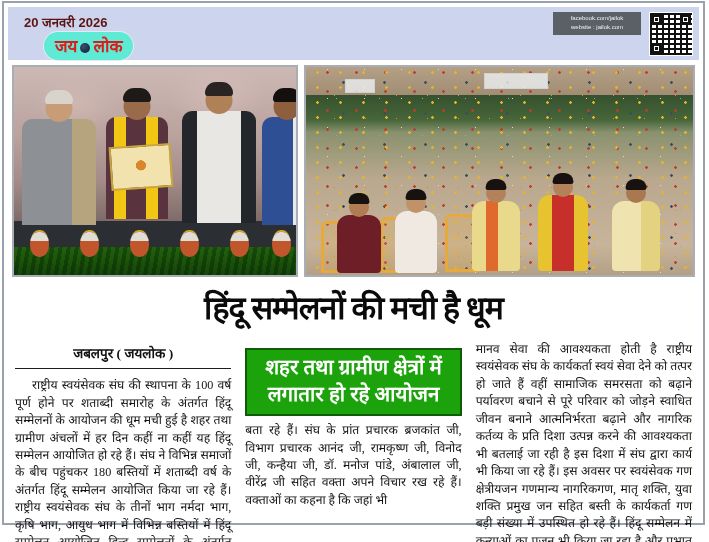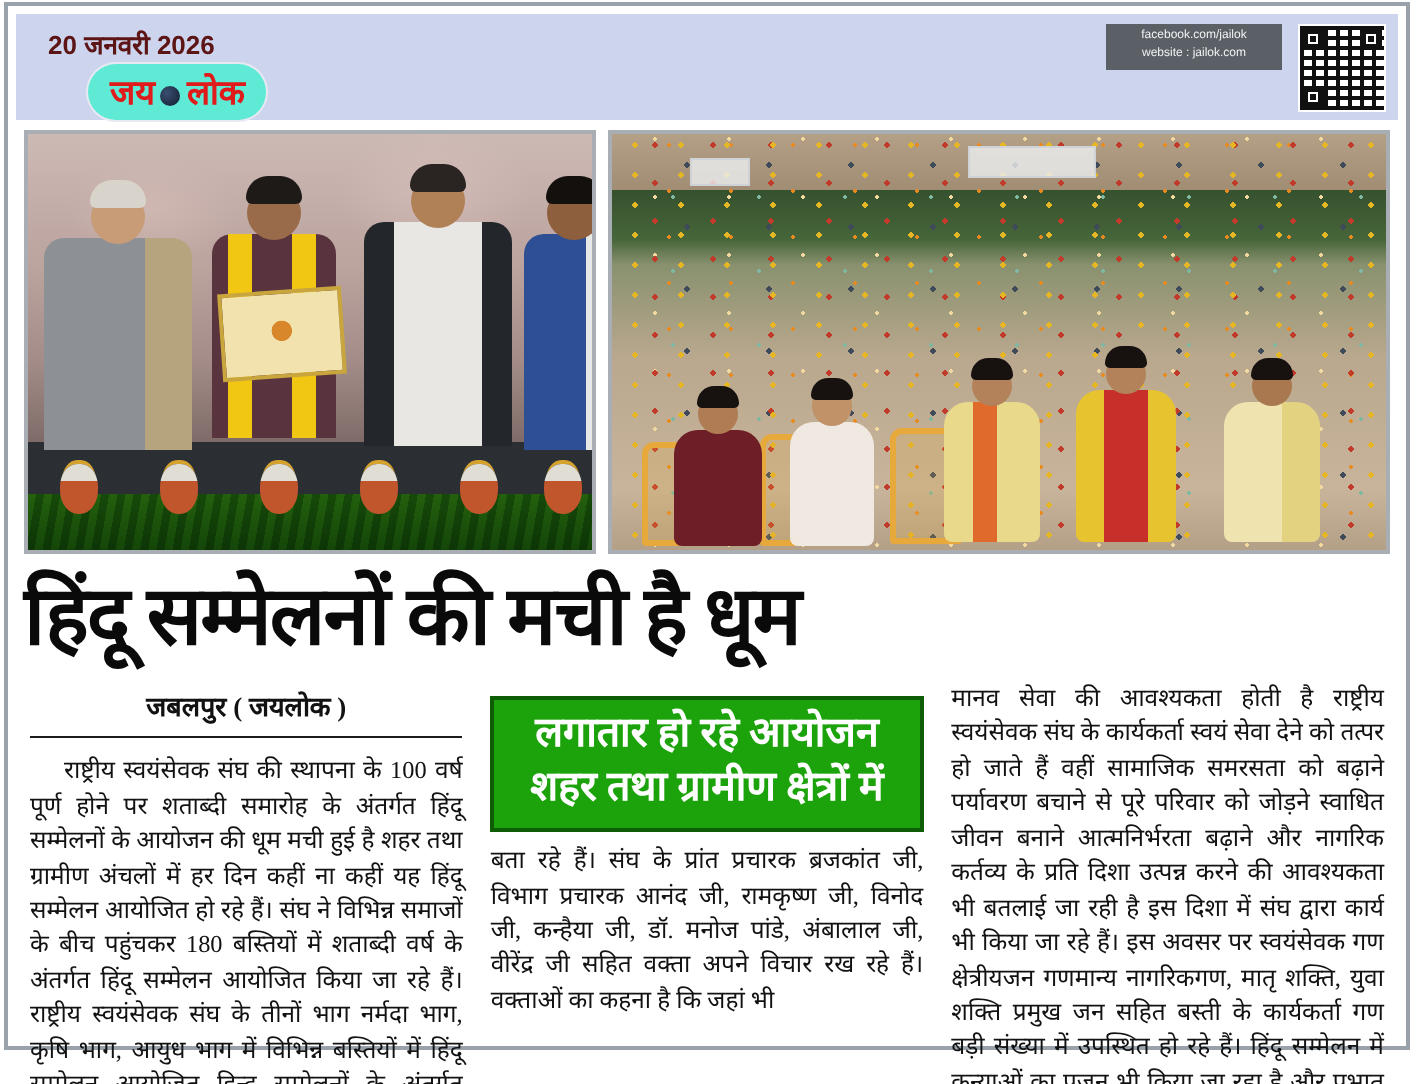--- a/index.html
+++ b/index.html
@@ -107,22 +107,22 @@
   .s2 { left: 23%; bottom: 2px; width: 42px; height: 62px; --skin:#c19168; background: #efe9e2; }
   .s3 { left: 43%; bottom: 4px; width: 48px; height: 70px; --skin:#b3815a;
     background: linear-gradient(90deg, #e9d98a 0 30%, #e06a2c 30% 55%, #e9d98a 55%); }
   .s4 { left: 60%; bottom: 4px; width: 50px; height: 76px; --skin:#b3815a;
     background: linear-gradient(90deg, #e8c330 0 28%, #c72f2a 28% 72%, #e8c330 72%); }
   .s5 { left: 79%; bottom: 4px; width: 48px; height: 70px; --skin:#a9784f;
     background: linear-gradient(90deg, #efe3b0 0 60%, #e3d27f 60%); }
 
   
   .headline { position: absolute; left: 8px; right: 8px; top: 276px; height: 58px;
-    font-size: 41px; line-height: 58px; font-weight: 700; color: #0a0a0a;
-    text-align: left; white-space: nowrap; letter-spacing: -1px; }
+    font-size: 32px; line-height: 58px; font-weight: 700; color: #0a0a0a;
+    text-align: center; white-space: nowrap; letter-spacing: -1px; }
 
   
   .columns { position: absolute; left: 11px; right: 11px; top: 338px; bottom: 5px;
     display: flex; gap: 14px; }
   .col { flex: 1; font-size: 12.2px; line-height: 1.43; text-align: justify; color: #121212; }
   .dateline { text-align: center; font-weight: 700; font-size: 13.5px; padding: 3px 0 2px; }
   .dateline-rule { border: 0; border-top: 1.5px solid #1c1c1c; margin: 3px 0 8px; }
   .col p { margin: 0; }
   .indent { text-indent: 17px; }
   .highlight { margin: 7px 0 6px; background: #1ca30b; border: 2px solid #0f5c07;
@@ -191,22 +191,22 @@
   <div class="headline">हिंदू सम्मेलनों की मची है धूम</div>
 
   <div class="columns">
     <div class="col">
       <div class="dateline">जबलपुर ( जयलोक )</div>
       <hr class="dateline-rule">
       <p class="indent">राष्ट्रीय स्वयंसेवक संघ की स्थापना के 100 वर्ष पूर्ण होने पर शताब्दी समारोह के अंतर्गत हिंदू सम्मेलनों के आयोजन की धूम मची हुई है शहर तथा ग्रामीण अंचलों में हर दिन कहीं ना कहीं यह हिंदू सम्मेलन आयोजित हो रहे हैं। संघ ने विभिन्न समाजों के बीच पहुंचकर 180 बस्तियों में शताब्दी वर्ष के अंतर्गत हिंदू सम्मेलन आयोजित किया जा रहे हैं। राष्ट्रीय स्वयंसेवक संघ के तीनों भाग नर्मदा भाग, कृषि भाग, आयुध भाग में विभिन्न बस्तियों में हिंदू सम्मेलन आयोजित हिन्दू सम्मेलनों के अंतर्गत विभिन्न बस्तियों में कलश यात्रा, गौ, तुलसी पूजन, भारत माता की आरती, एवं समरसता मंत्र के साथ विभिन्न महापुरुषों की झांकियां</p>
     </div>
     <div class="col">
       <div class="highlight">
+        <div>शहर तथा ग्रामीण क्षेत्रों में</div>
         <div>लगातार हो रहे आयोजन</div>
-        <div>शहर तथा ग्रामीण क्षेत्रों में</div>
       </div>
       <p>बता रहे हैं। संघ के प्रांत प्रचारक ब्रजकांत जी, विभाग प्रचारक आनंद जी, रामकृष्ण जी, विनोद जी, कन्हैया जी, डॉ. मनोज पांडे, अंबालाल जी, वीरेंद्र जी सहित वक्ता अपने विचार रख रहे हैं। वक्ताओं का कहना है कि जहां भी</p>
     </div>
     <div class="col">
       <p>मानव सेवा की आवश्यकता होती है राष्ट्रीय स्वयंसेवक संघ के कार्यकर्ता स्वयं सेवा देने को तत्पर हो जाते हैं वहीं सामाजिक समरसता को बढ़ाने पर्यावरण बचाने से पूरे परिवार को जोड़ने स्वाधित जीवन बनाने आत्मनिर्भरता बढ़ाने और नागरिक कर्तव्य के प्रति दिशा उत्पन्न करने की आवश्यकता भी बतलाई जा रही है इस दिशा में संघ द्वारा कार्य भी किया जा रहे हैं। इस अवसर पर स्वयंसेवक गण क्षेत्रीयजन गणमान्य नागरिकगण, मातृ शक्ति, युवा शक्ति प्रमुख जन सहित बस्ती के कार्यकर्ता गण बड़ी संख्या में उपस्थित हो रहे हैं। हिंदू सम्मेलन में कन्याओं का पूजन भी किया जा रहा है और प्रभात फेरियाँ भी निकली जा रही हैं तथा सुंदरकांड के आयोजन भी हो रहे हैं और संकीर्तन मंडल भी लगातार भजन और संकीर्ण कर रहे हैं।</p>
     </div>
   </div>
 
 </div>
 

